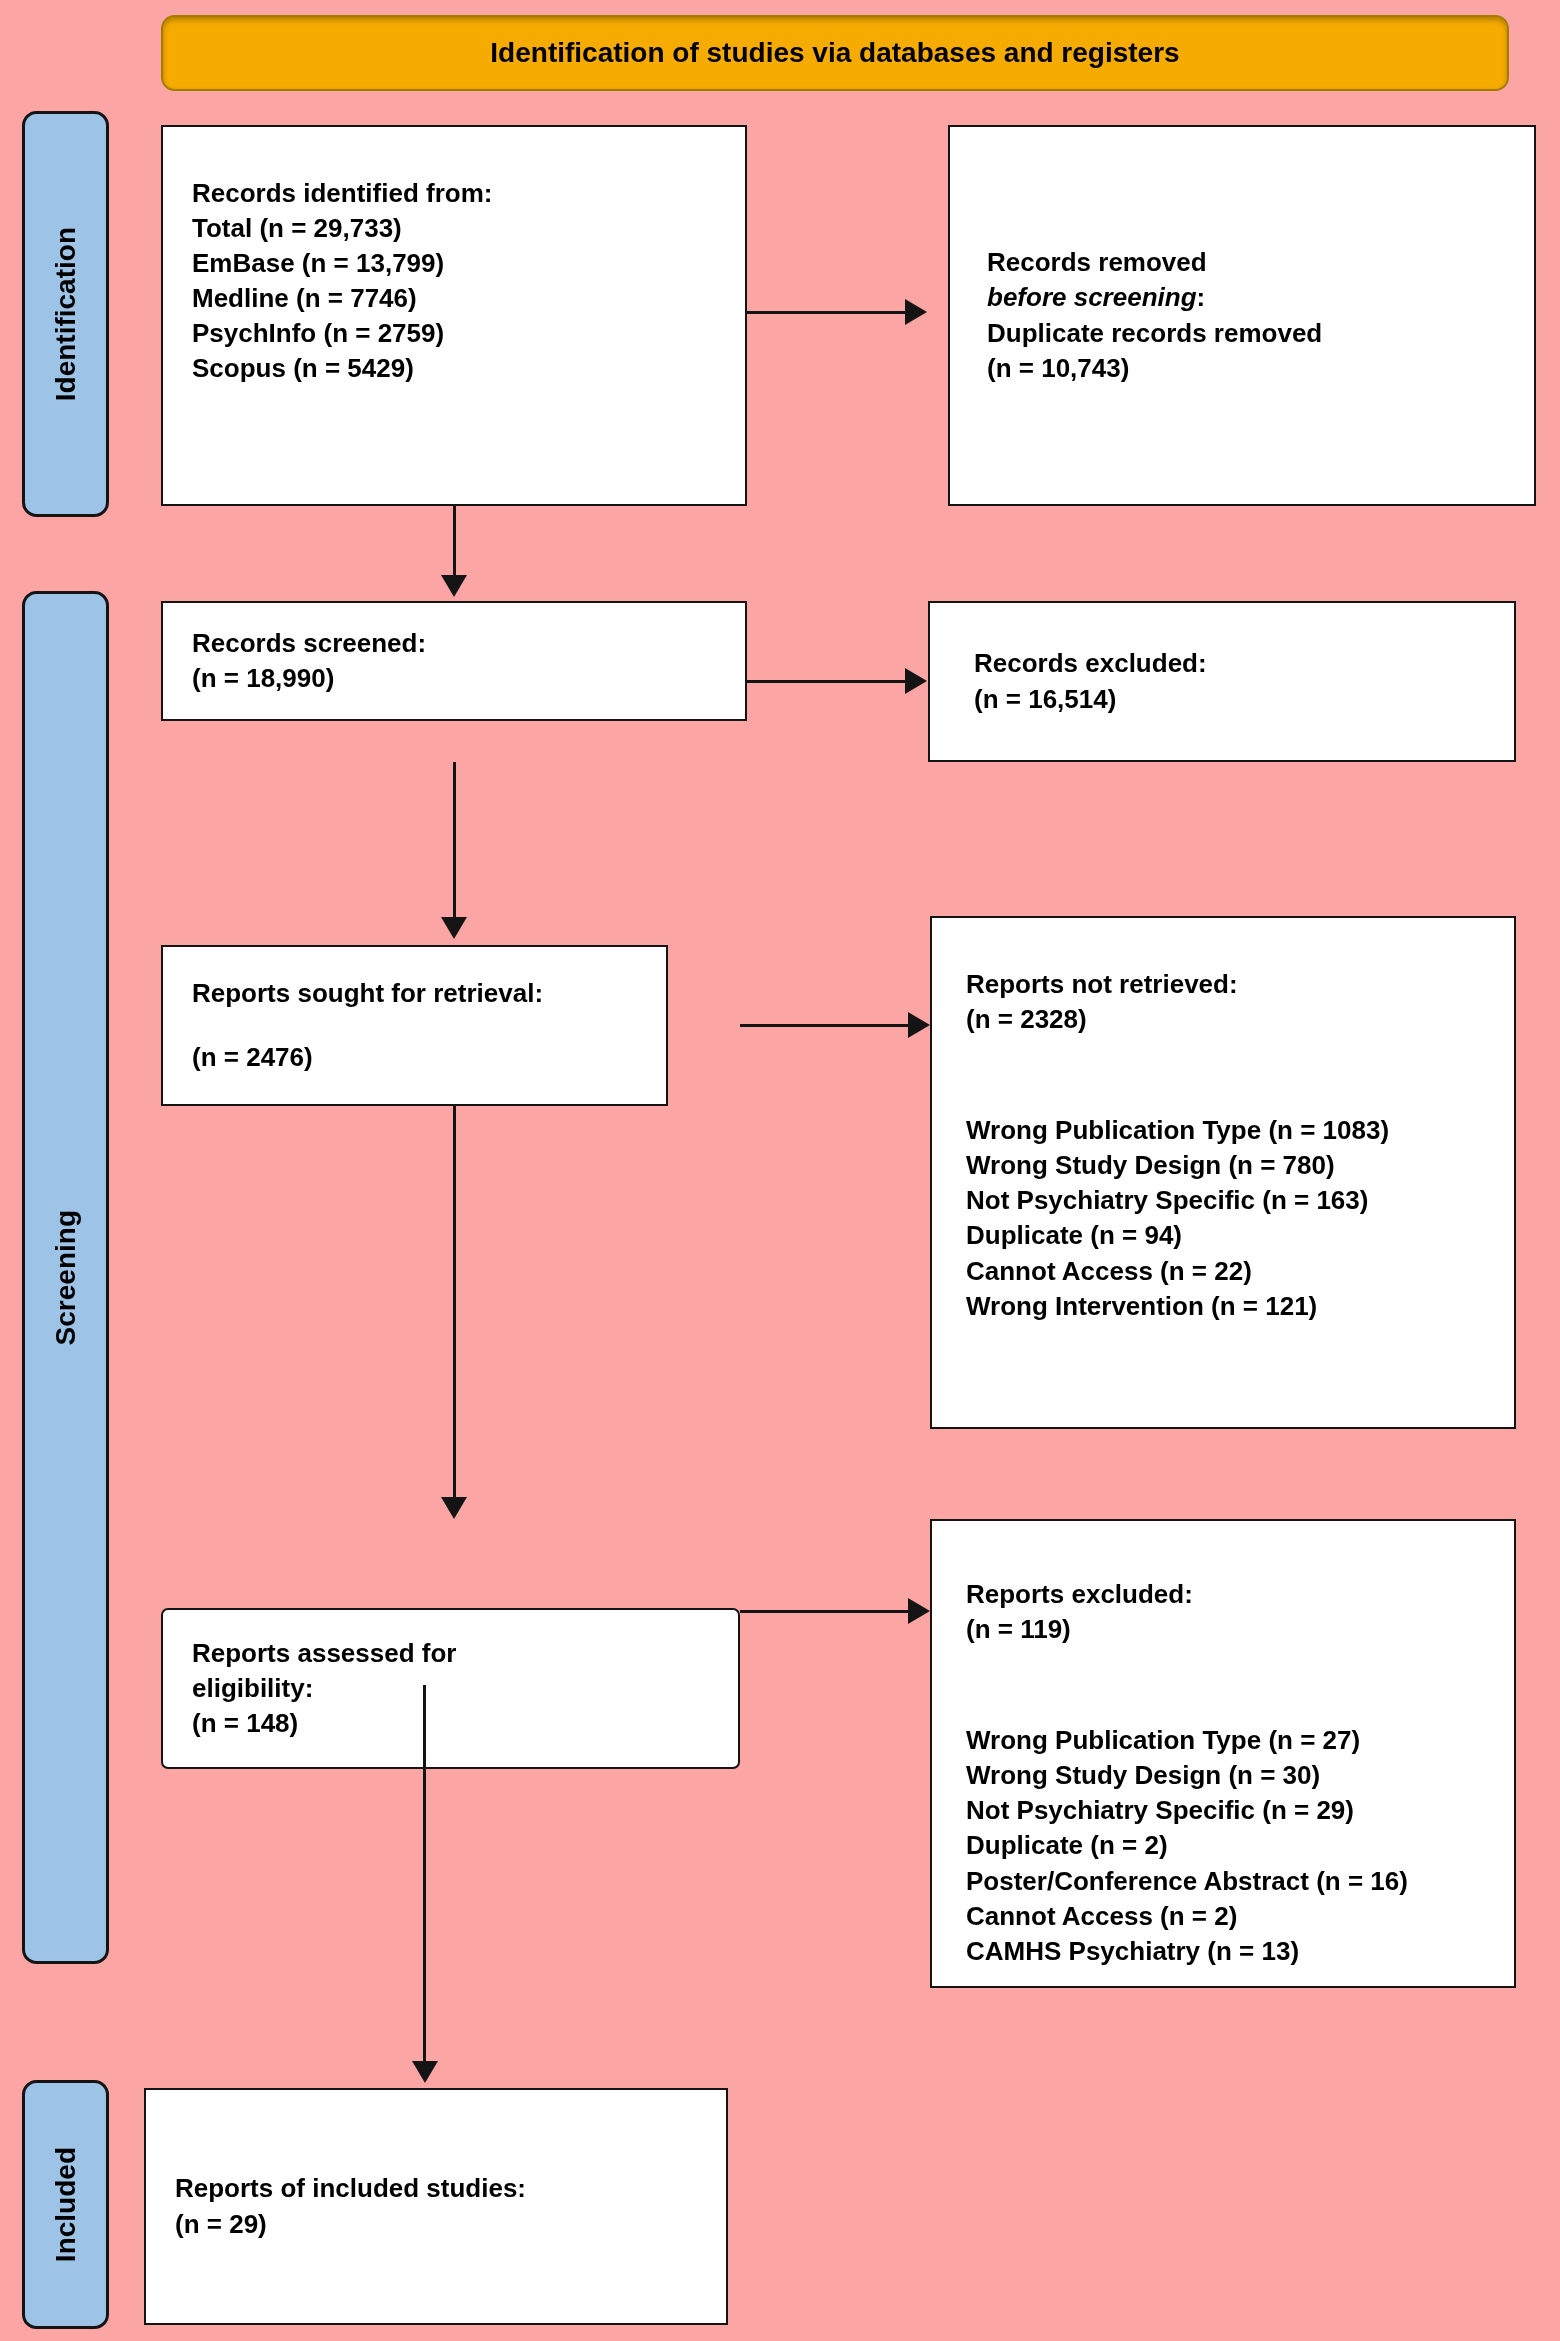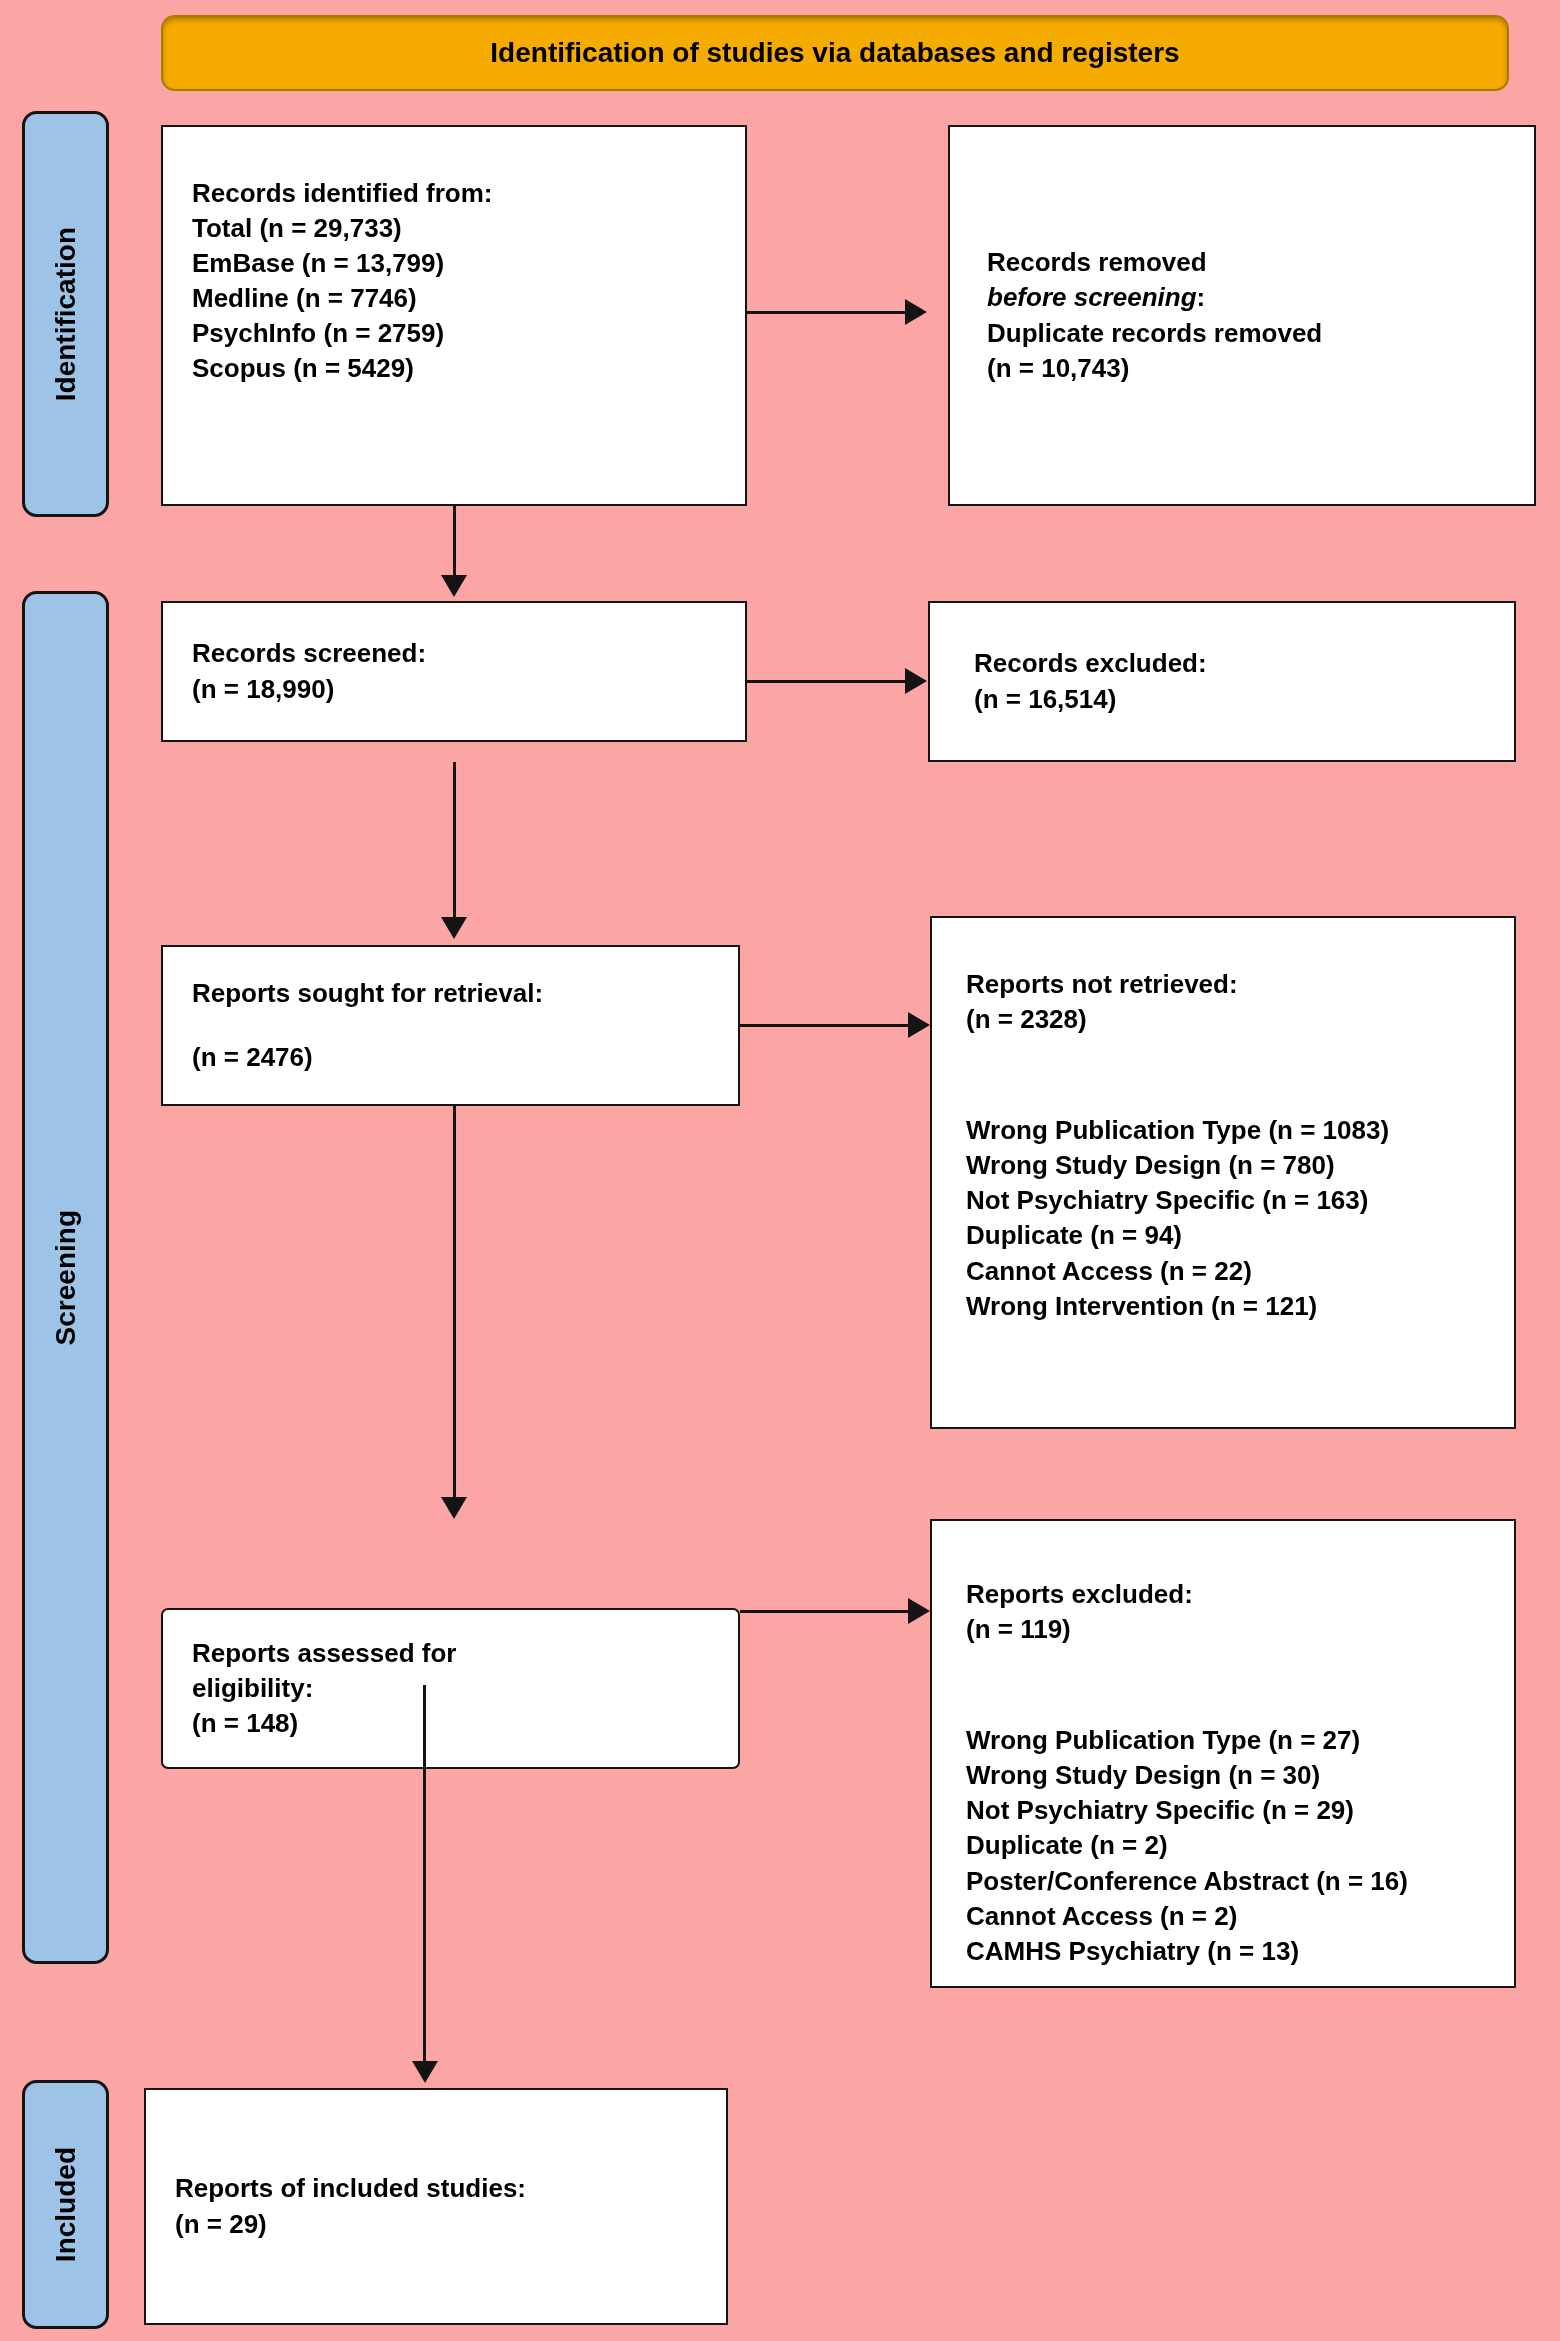--- a/index.html
+++ b/index.html
@@ -95,31 +95,31 @@
     <div class="indent">Scopus (n = 5429)</div>
   </div>
 
   <div class="box center" style="left:948px; top:125px; width:588px; height:381px; padding-left:37px; padding-right:14.6px;">
     <div>Records removed</div>
     <div><span class="it">before screening</span><span>:</span></div>
     <div class="indent">Duplicate records removed</div>
     <div class="indent">(n = 10,743)</div>
   </div>
 
-  <div class="box center pad-l" style="left:161px; top:601px; width:586px; height:141px;">
+  <div class="box center pad-l" style="left:161px; top:601px; width:586px; height:120px;">
     <div>Records screened:</div>
     <div>(n = 18,990)</div>
   </div>
 
   <div class="box center" style="left:928px; top:601px; width:588px; height:161px; padding-left:44px;">
     <div>Records excluded:</div>
     <div>(n = 16,514)</div>
   </div>
 
-  <div class="box center pad-l" style="left:161px; top:945px; width:579px; height:161px;gap:28px;">
+  <div class="box center pad-l" style="left:161px; top:945px; width:507px; height:161px;gap:28px;">
     <div>Reports sought for retrieval:</div>
     <div>(n = 2476)</div>
   </div>
 
   <div class="box" style="left:930px; top:916px; width:586px; height:513px; padding:49px 14.6px 0 34px;">
     <div>Reports not retrieved:</div>
     <div>(n = 2328)</div>
     <div class="gap-top">Wrong Publication Type (n = 1083)</div>
     <div>Wrong Study Design (n = 780)</div>
     <div>Not Psychiatry Specific (n = 163)</div>

